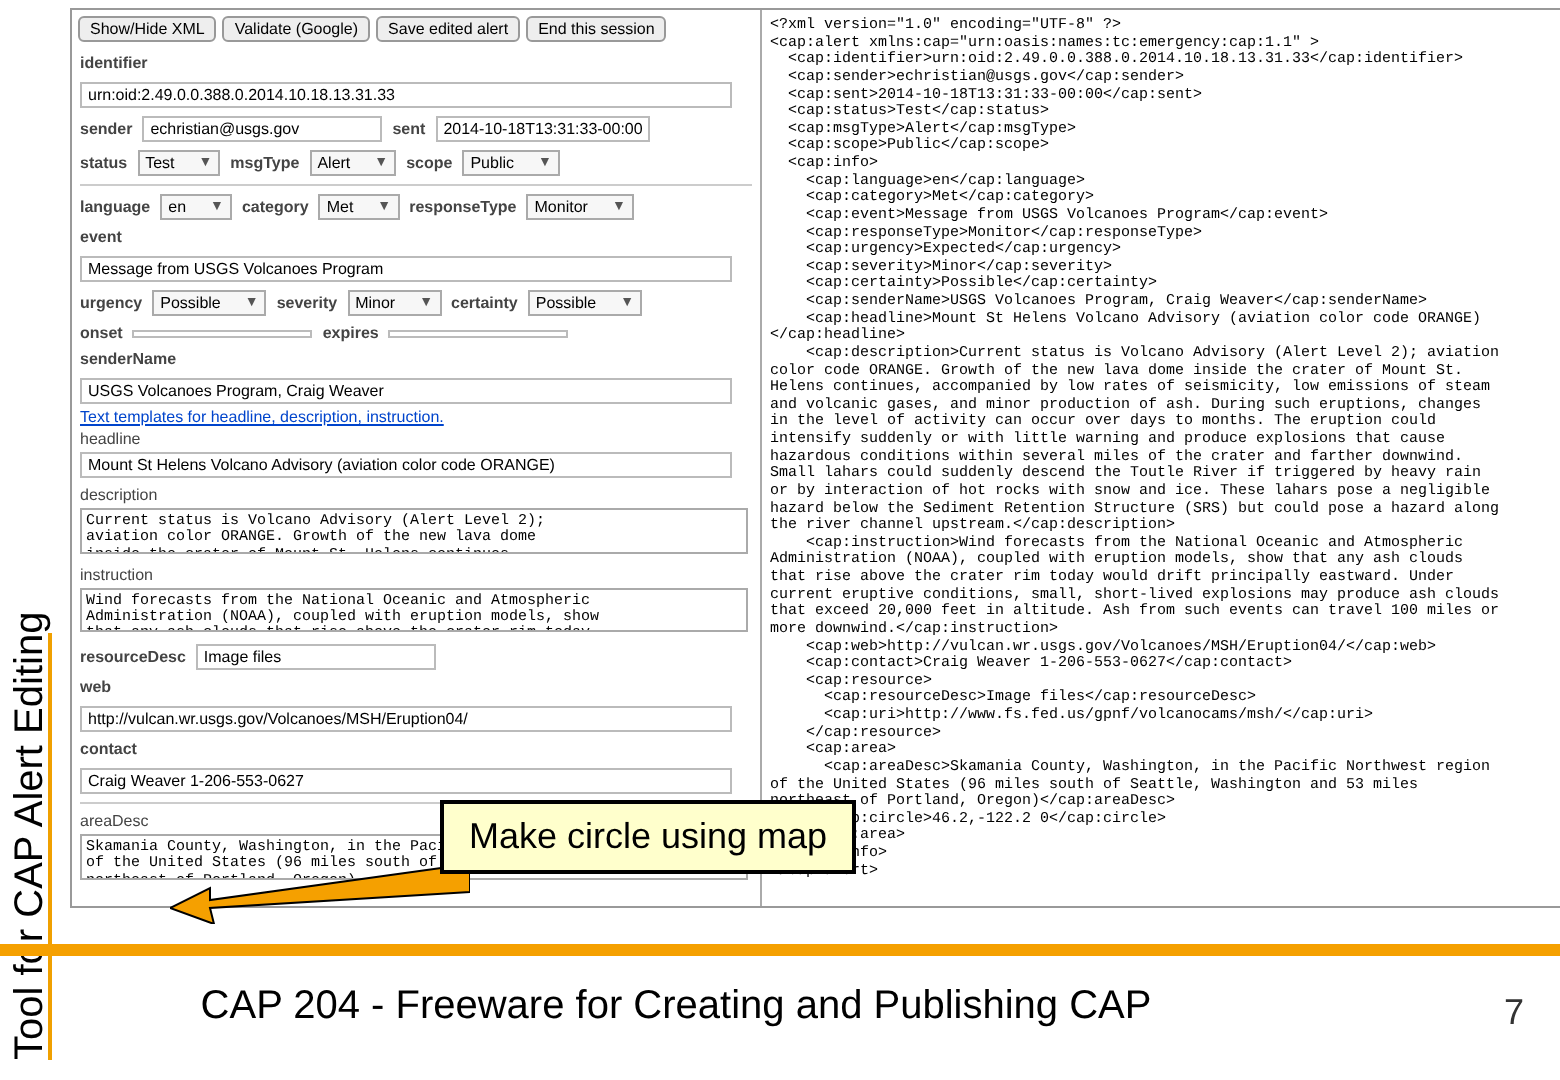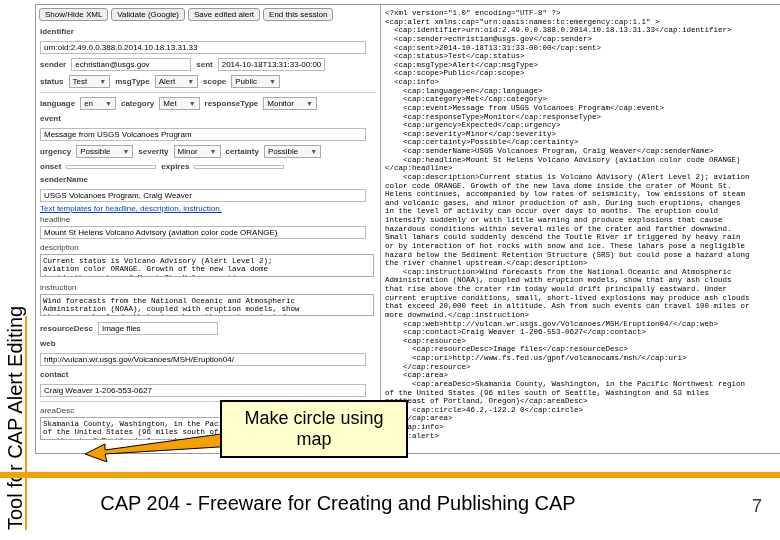--- a/index.html
+++ b/index.html
@@ -51,21 +51,21 @@
   .sect { font-weight:normal; color:#444; padding:2px 4px 0 4px;}
   textarea.box { width: calc(100% - 10px); margin:2px 4px; font-family:"Courier New",monospace; font-size:7.5px; height:auto; border:1px solid #aaa; resize:none; line-height:1.1; padding:2px;}
   .box-1 { height: 62px;}
   .box-2 { height: 48px;}
   .areadesc { height:24px;}
 
   
   .callout {
     position: absolute;
     left: 220px; top: 400px;
-    width: 188px;
+    width: 208px;
     background: #ffffcc;
     border: 2px solid #000;
     padding: 6px 10px;
     font-size: 18px;
     text-align: center;
     z-index: 5;
   }
   .callout-arrow {
     position:absolute;
     left:85px; top:432px;

